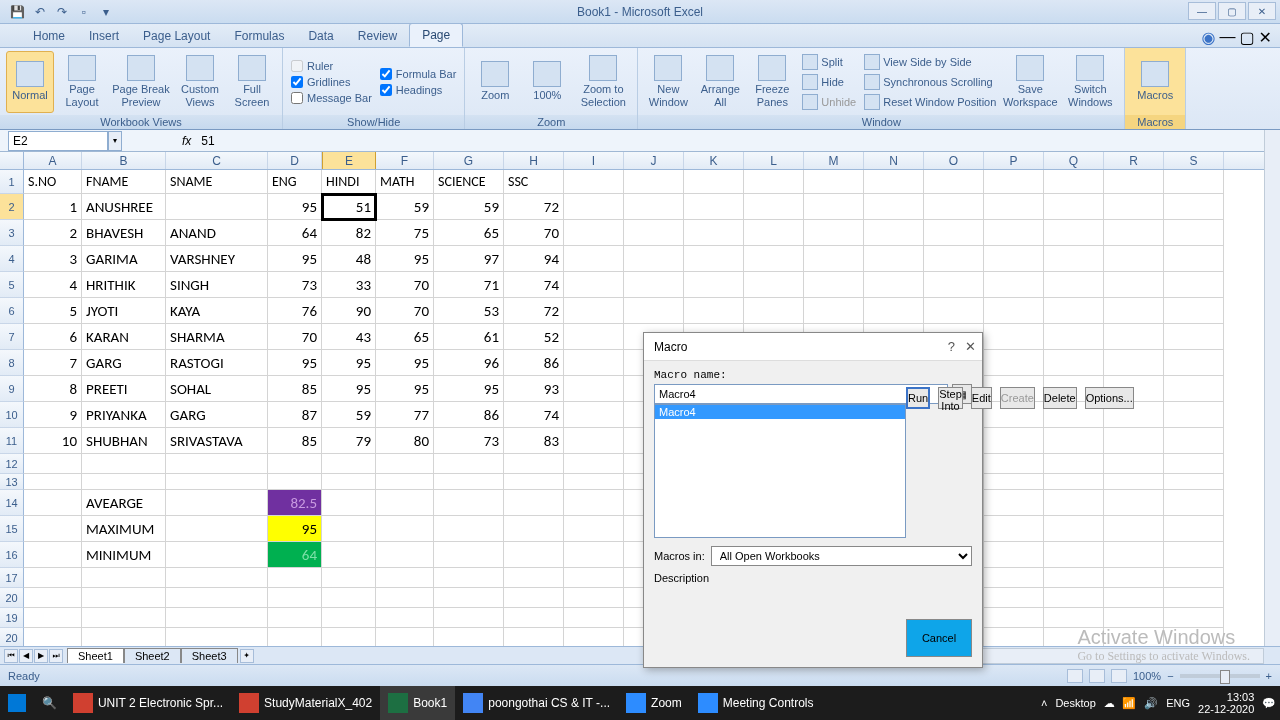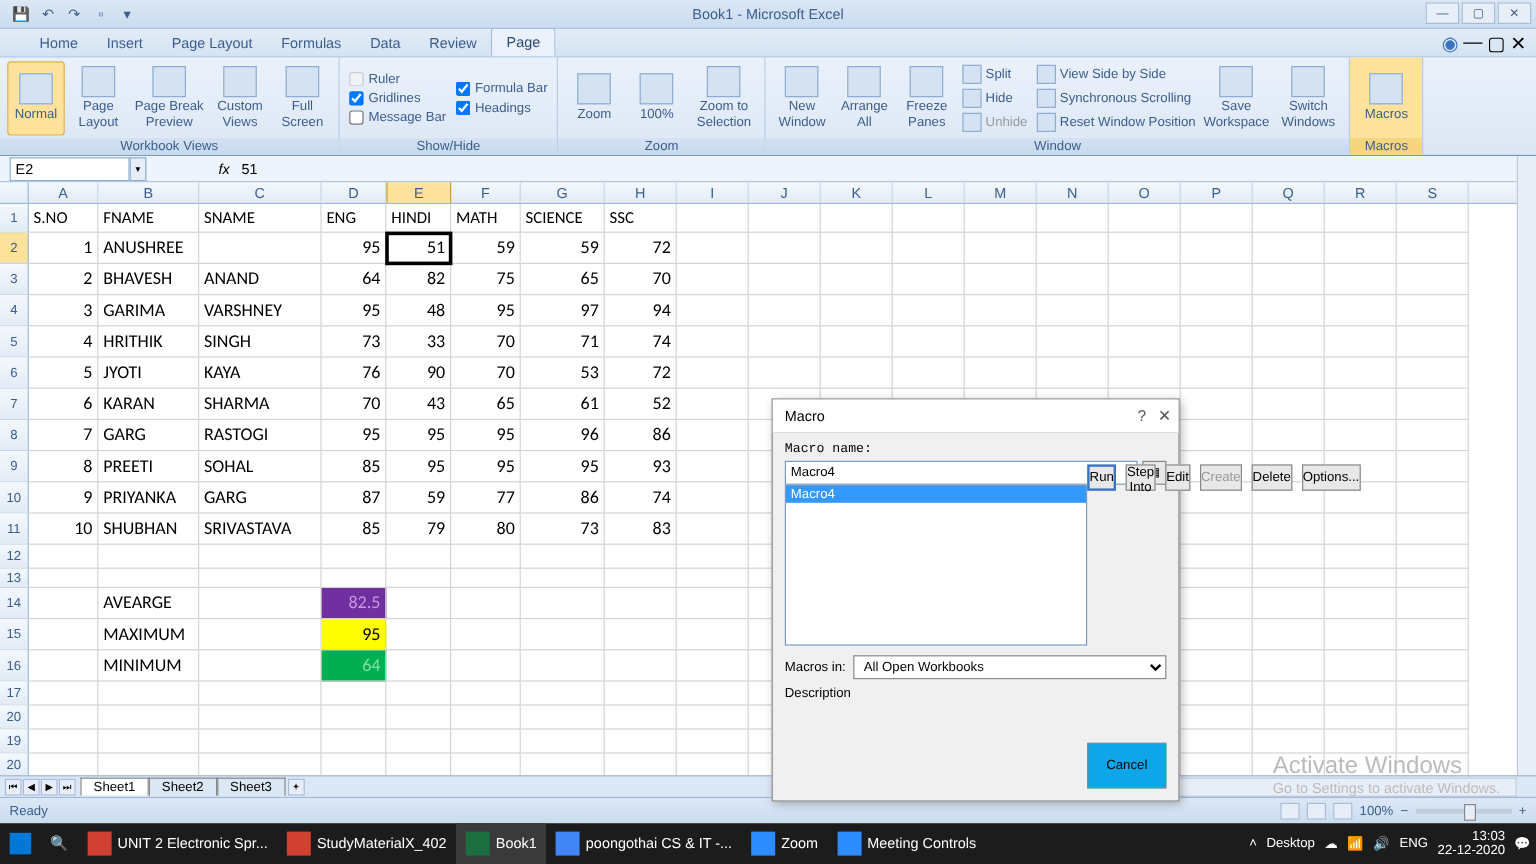--- a/index.html
+++ b/index.html
@@ -96,21 +96,21 @@
 .macro-btns { position: absolute; right: 10px; top: 54px; display: flex; flex-direction: row; gap: 8px; width: 66px; }
 .macro-btn { height: 22px; border: 1px solid #888; background: #e8e8e8; font-size: 11px; }
 .macro-btn.focus { border: 2px solid #3b73c7; }
 .macro-btn.disabled { color: #999; }
 .macros-in-row { display: flex; align-items: center; gap: 6px; margin-top: 8px; }
 .macros-in-select { flex: 1; height: 20px; border: 1px solid #888; background: #fff; font-size: 11px; padding: 0 4px; }
 .cancel-btn { position: absolute; right: 10px; bottom: 10px; width: 66px; height: 38px; border: 1px solid #888; background: #0ea5e9; font-size: 11px; margin-top: 48px; }
 
 
 .watermark { position: absolute; right: 30px; bottom: 56px; color: #bbb; font-size: 20px; pointer-events: none; z-index: 50; }
-.watermark-sub { font-size: 12px; }
+.watermark-sub { font-size: 12px; font-family: Liberation Serif, serif; }
 
 
 .vscroll { position: absolute; right: 0; top: 130px; bottom: 42px; width: 16px; background: #e8eef7; border-left: 1px solid #c0ccd9; }
 
 .col-A{width:58px;} .col-B{width:84px;} .col-C{width:102px;} .col-D{width:54px;} .col-E{width:54px;} .col-F{width:58px;} .col-G{width:70px;} .col-H{width:60px;} .col-other{width:60px;}
 
 .grid-row.r1 { height: 24px; }
 .grid-row.r1 .cell { font-size: 14px; }
 </style>
 </head>

